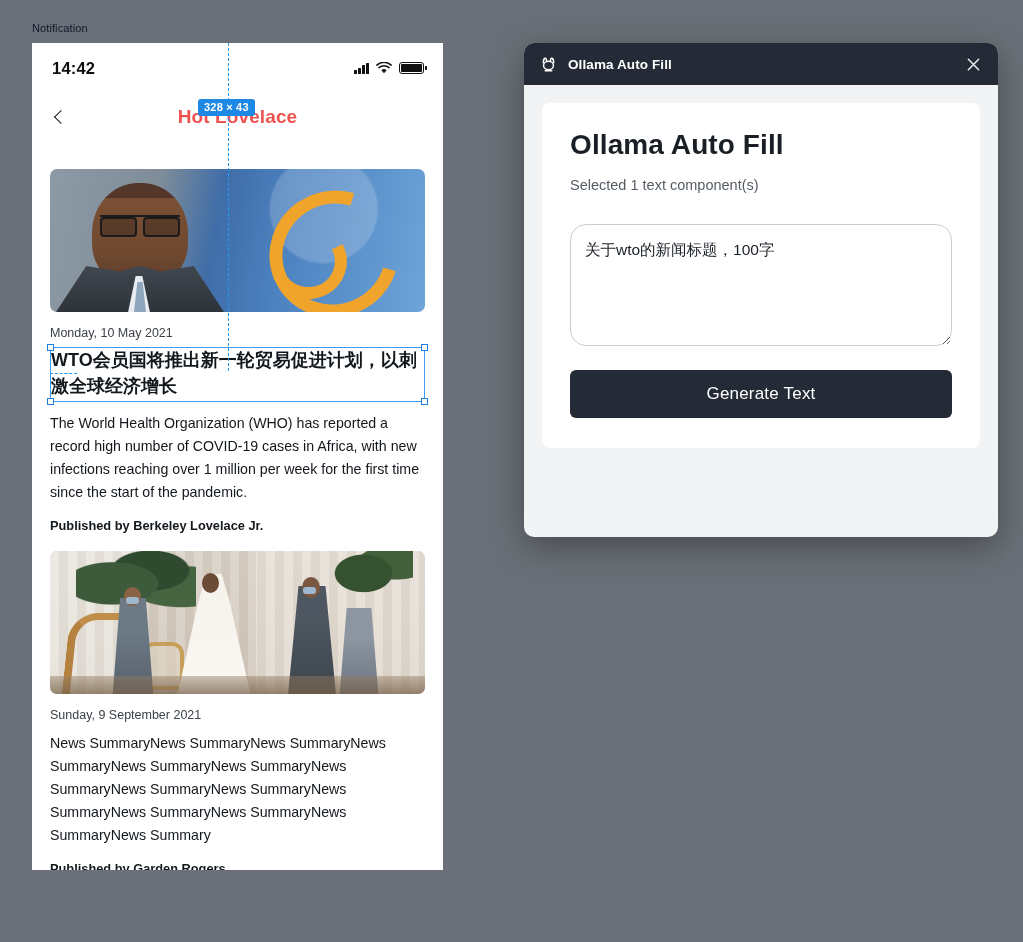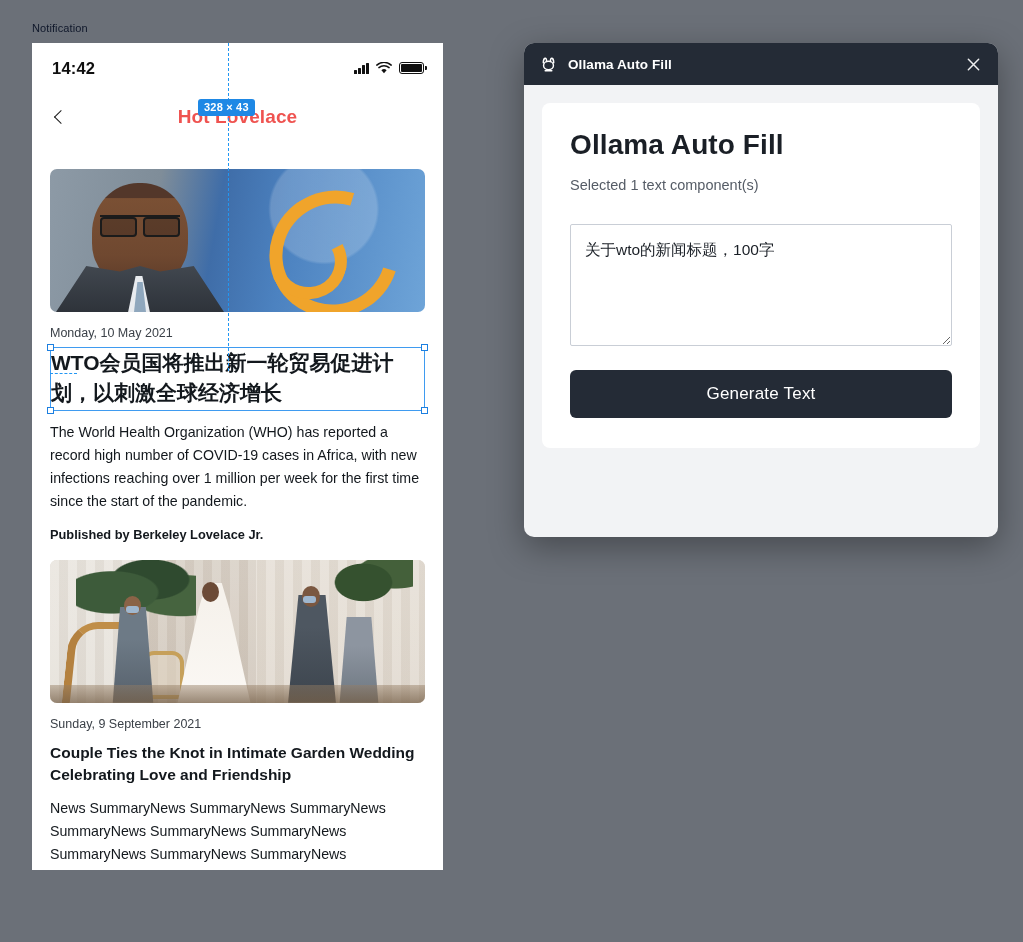--- a/index.html
+++ b/index.html
@@ -367,21 +367,21 @@
   }
 
   
   .headline-sel {
     position: relative;
     margin-top: 7px;
     border: 1px solid #3f9bf0;
     padding: 0 2px 2px 0;
   }
   .headline-sel .hl-text {
-    font-size: 21px;
+    font-size: 18px;
     font-weight: bold;
     color: #13181d;
     line-height: 1.42;
   }
   .handle {
     position: absolute;
     width: 7px;
     height: 7px;
     background: #ffffff;
     border: 1.4px solid #1c7fe0;
@@ -511,21 +511,21 @@
   .card-sub {
     font-size: 14.5px;
     color: #555c66;
     margin-bottom: 31px;
   }
   .prompt-box {
     width: 100%;
     height: 122px;
     box-sizing: border-box;
     border: 1px solid #c9ced6;
-    border-radius: 2px;
+    border-radius: 16px;
     padding: 14px 14px;
     font-size: 15.5px;
     font-family: "Liberation Sans", sans-serif;
     color: #1a1f26;
     resize: vertical;
     background: #fff;
     line-height: 1.4;
   }
   .generate-btn {
     margin-top: 20px;
@@ -615,21 +615,20 @@
         <div class="bride"></div>
         <div class="bride-head"></div>
         <div class="groom"></div>
         <div class="groom-head"></div>
         <div class="guest-r"></div>
         <div class="mask" style="left:76px; top:46px;"></div>
         <div class="mask" style="left:253px; top:36px;"></div>
         <div class="floor"></div>
       </div>
       <div class="date">Sunday, 9 September 2021</div>
-      <div class="headline-2">Couple Ties the Knot in Intimate Garden Wedding Celebrating Love and Friendship</div>
       <div class="body-text">News SummaryNews SummaryNews SummaryNews SummaryNews SummaryNews SummaryNews SummaryNews SummaryNews SummaryNews SummaryNews SummaryNews SummaryNews SummaryNews Summary</div>
       <div class="byline">Published by Garden Rogers</div>
     </div>
 
   </div>
 
   <div class="guide-v"></div>
   <div class="guide-h"></div>
   <div class="size-badge">328 × 43</div>
 </div>

